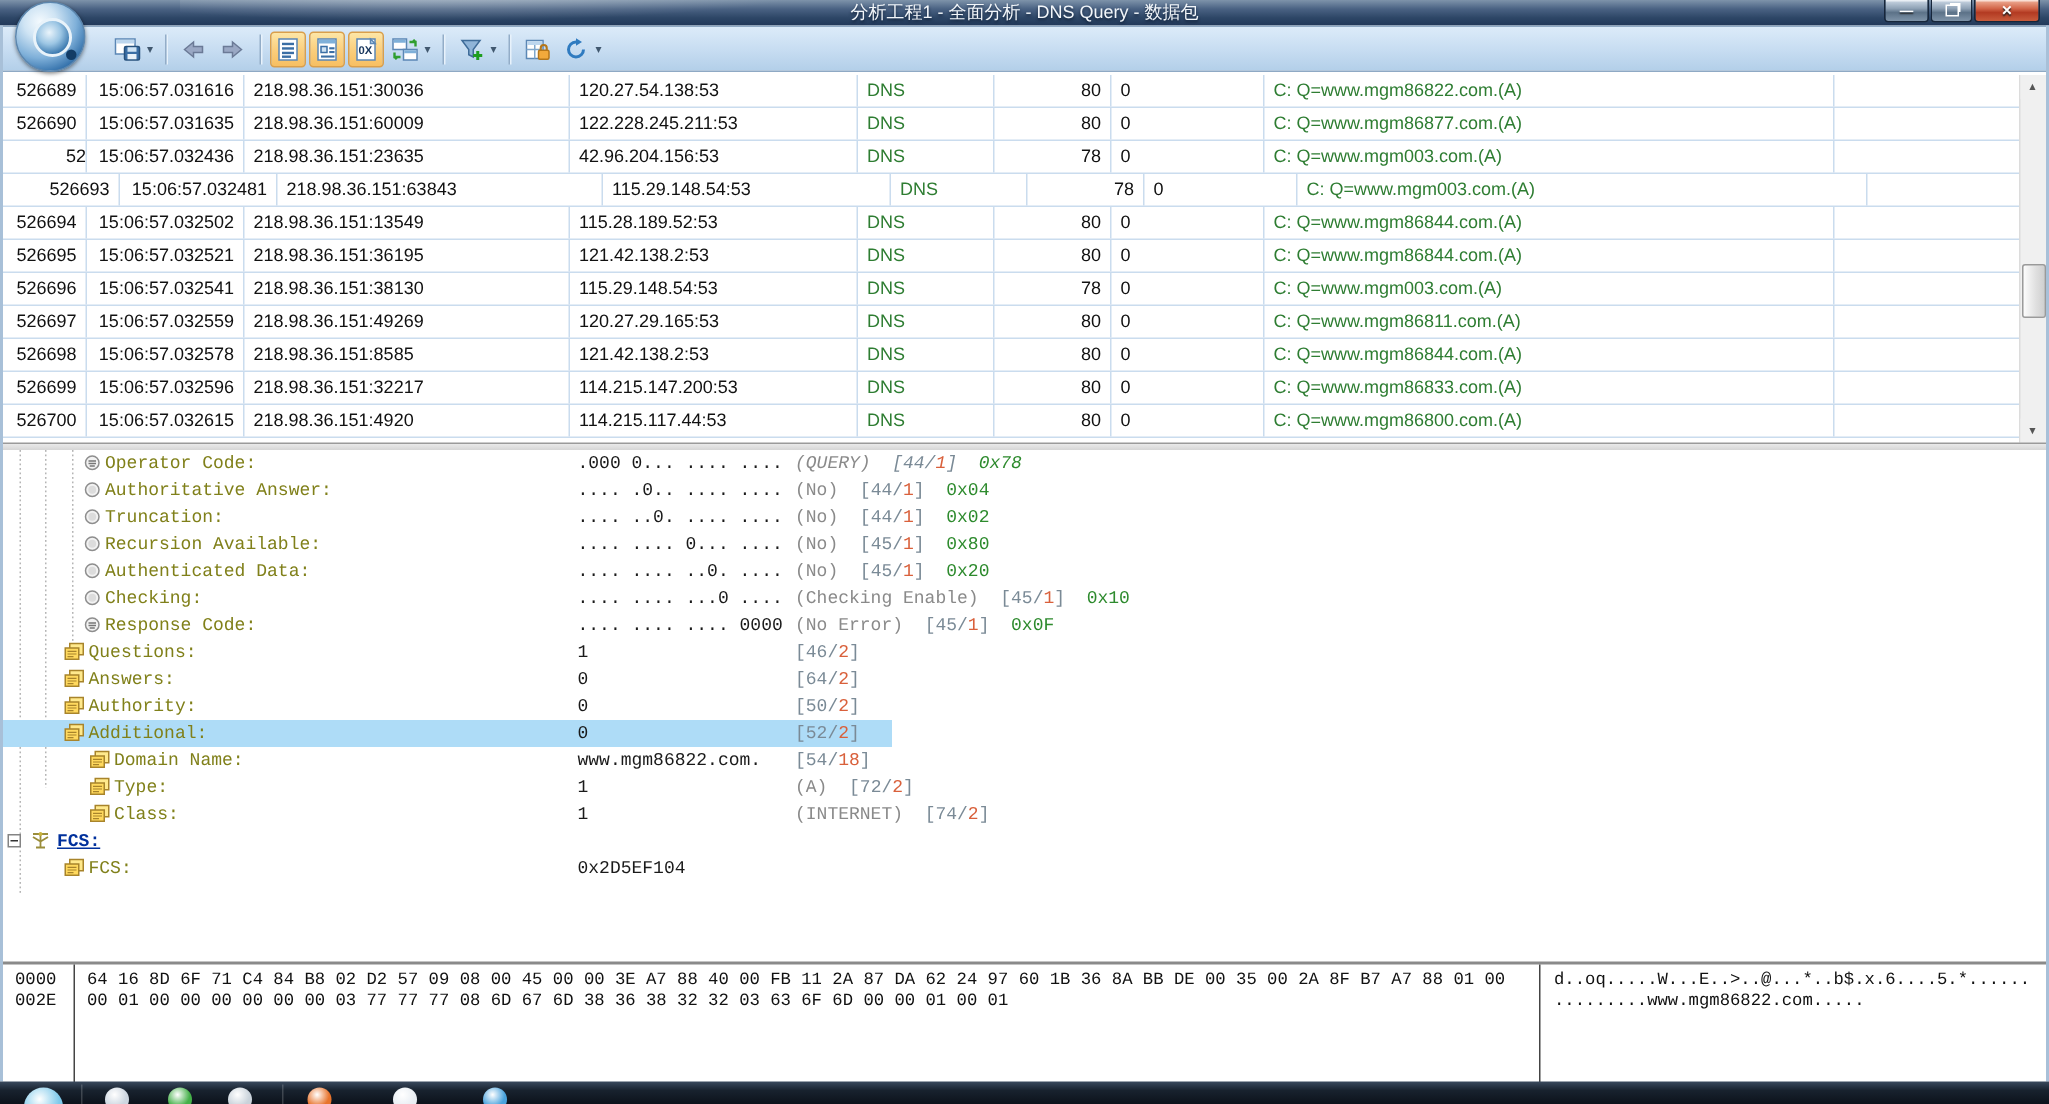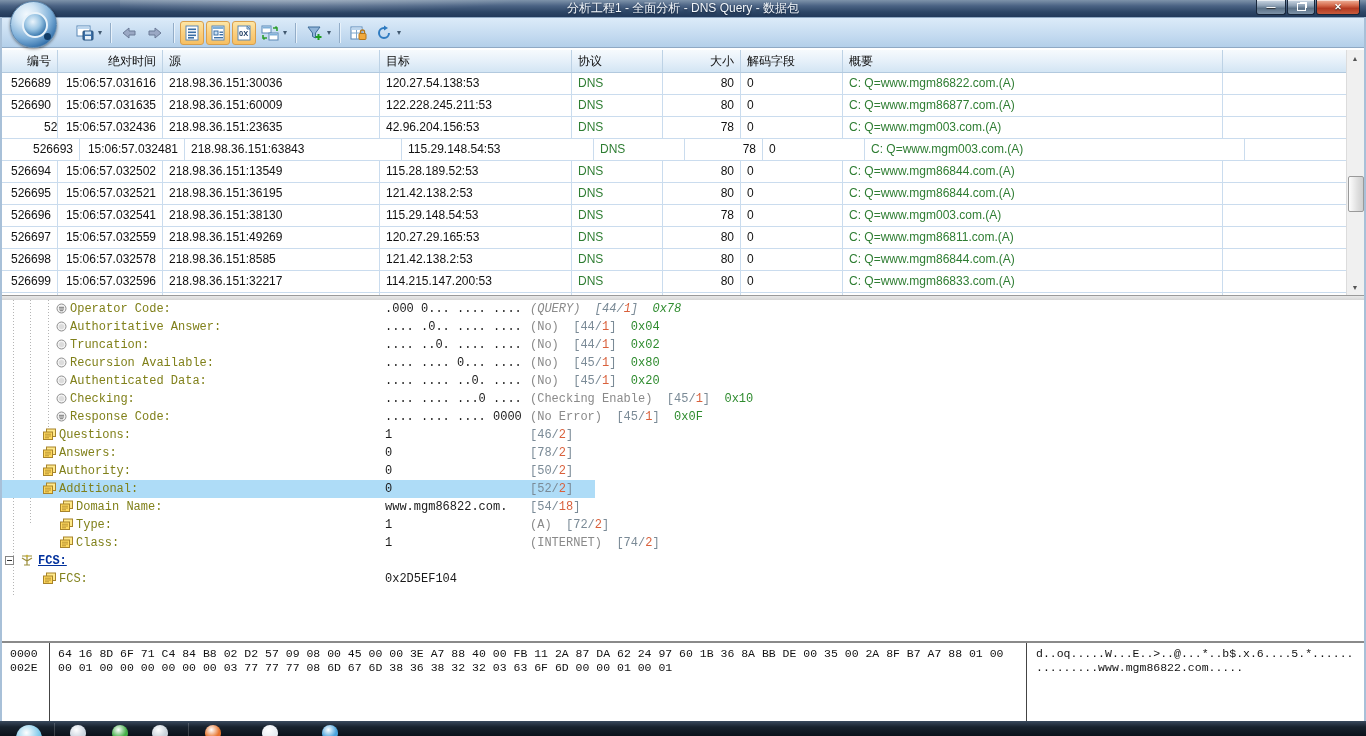--- a/index.html
+++ b/index.html
@@ -238,30 +238,20 @@
       </span>
       <span class="dd">▾</span>
     </div>
   <div class="logo">
     <div class="iris">
         <div class="pupil"></div>
       </div>
   </div>
 
   <div class="packet-pane">
-    <div class="ptable-header">
-        <div class="th al-right" style="width: 58px;">编号</div>
-        <div class="th al-right" style="width: 105px;">绝对时间</div>
-        <div class="th al-left" style="width: 217px;">源</div>
-        <div class="th al-left" style="width: 192px;">目标</div>
-        <div class="th al-left" style="width: 91px;">协议</div>
-        <div class="th al-right" style="width: 78px;">大小</div>
-        <div class="th al-left" style="width: 102px;">解码字段</div>
-        <div class="th al-left" style="width: 380px;">概要</div>
-      </div>
     <div>
         <div class="prow">
           <div class="td al-right" style="width: 58px;">526689</div>
           <div class="td al-right" style="width: 105px;">15:06:57.031616</div>
           <div class="td al-left" style="width: 217px;">218.98.36.151:30036</div>
           <div class="td al-left" style="width: 192px;">120.27.54.138:53</div>
           <div class="td al-left green" style="width: 91px;">DNS</div>
           <div class="td al-right" style="width: 78px;">80</div>
           <div class="td al-left" style="width: 102px;">0</div>
           <div class="td al-left green" style="width: 380px;">C: Q=www.mgm86822.com.(A)</div>
@@ -412,21 +402,21 @@
           </svg></span><span class="t-label" style="left: 68px;">Response Code:</span><span class="t-val">.... .... .... 0000</span><span class="t-meta" style="left: 528px;"><span class="paren">(No Error)  </span><span class="loc">[45/</span><span class="len">1</span><span class="loc">]</span><span class="hx">  0x0F</span></span></div>
       <div class="tree-row"><span class="t-icon" style="left: 40px;"><svg width="15" height="13">
             <rect x="4.5" y="1" width="9" height="7.5" fill="#ffe98c" stroke="#a8842b"></rect>
             <rect x="1.5" y="4" width="9" height="7.5" fill="#ffd95e" stroke="#a8842b"></rect>
             <path d="M3 6.2 L9 6.2 M3 8 L9 8 M3 9.8 L7 9.8" stroke="#a8842b" stroke-width="0.8"></path>
           </svg></span><span class="t-label" style="left: 57px;">Questions:</span><span class="t-val">1</span><span class="t-meta" style="left: 528px;"><span class="loc">[46/</span><span class="len">2</span><span class="loc">]</span></span></div>
       <div class="tree-row"><span class="t-icon" style="left: 40px;"><svg width="15" height="13">
             <rect x="4.5" y="1" width="9" height="7.5" fill="#ffe98c" stroke="#a8842b"></rect>
             <rect x="1.5" y="4" width="9" height="7.5" fill="#ffd95e" stroke="#a8842b"></rect>
             <path d="M3 6.2 L9 6.2 M3 8 L9 8 M3 9.8 L7 9.8" stroke="#a8842b" stroke-width="0.8"></path>
-          </svg></span><span class="t-label" style="left: 57px;">Answers:</span><span class="t-val">0</span><span class="t-meta" style="left: 528px;"><span class="loc">[78/</span><span class="len">2</span><span class="loc">]</span></span></div>
+          </svg></span><span class="t-label" style="left: 57px;">Answers:</span><span class="t-val">0</span><span class="t-meta" style="left: 528px;"><span class="loc">[64/</span><span class="len">2</span><span class="loc">]</span></span></div>
       <div class="tree-row"><span class="t-icon" style="left: 40px;"><svg width="15" height="13">
             <rect x="4.5" y="1" width="9" height="7.5" fill="#ffe98c" stroke="#a8842b"></rect>
             <rect x="1.5" y="4" width="9" height="7.5" fill="#ffd95e" stroke="#a8842b"></rect>
             <path d="M3 6.2 L9 6.2 M3 8 L9 8 M3 9.8 L7 9.8" stroke="#a8842b" stroke-width="0.8"></path>
           </svg></span><span class="t-label" style="left: 57px;">Authority:</span><span class="t-val">0</span><span class="t-meta" style="left: 528px;"><span class="loc">[50/</span><span class="len">2</span><span class="loc">]</span></span></div>
       <div class="tree-row selected"><span class="t-icon" style="left: 40px;"><svg width="15" height="13">
             <rect x="4.5" y="1" width="9" height="7.5" fill="#ffe98c" stroke="#a8842b"></rect>
             <rect x="1.5" y="4" width="9" height="7.5" fill="#ffd95e" stroke="#a8842b"></rect>
             <path d="M3 6.2 L9 6.2 M3 8 L9 8 M3 9.8 L7 9.8" stroke="#a8842b" stroke-width="0.8"></path>
           </svg></span><span class="t-label" style="left: 57px;">Additional:</span><span class="t-val">0</span><span class="t-meta" style="left: 528px;"><span class="loc">[52/</span><span class="len">2</span><span class="loc">]</span></span></div>

